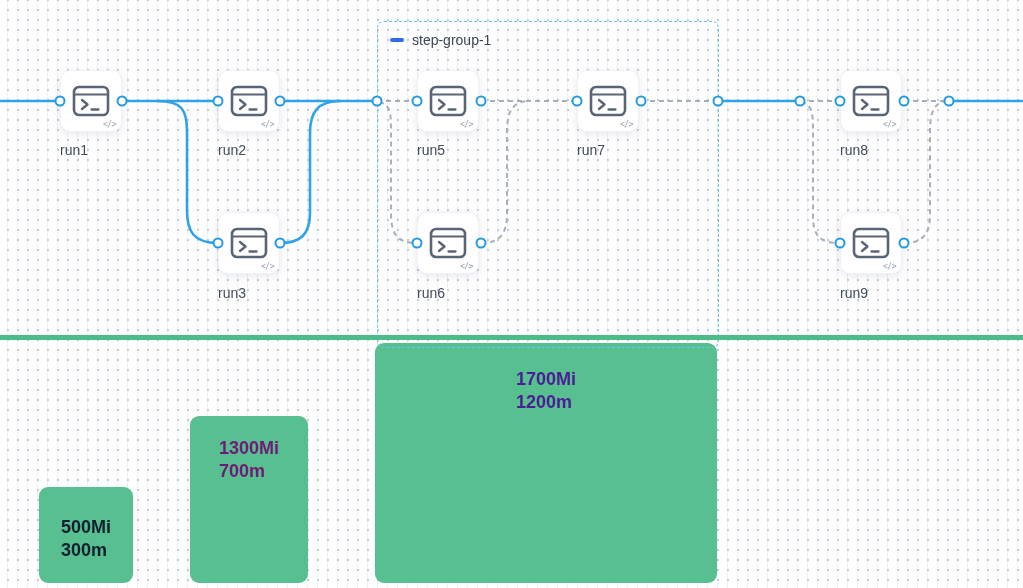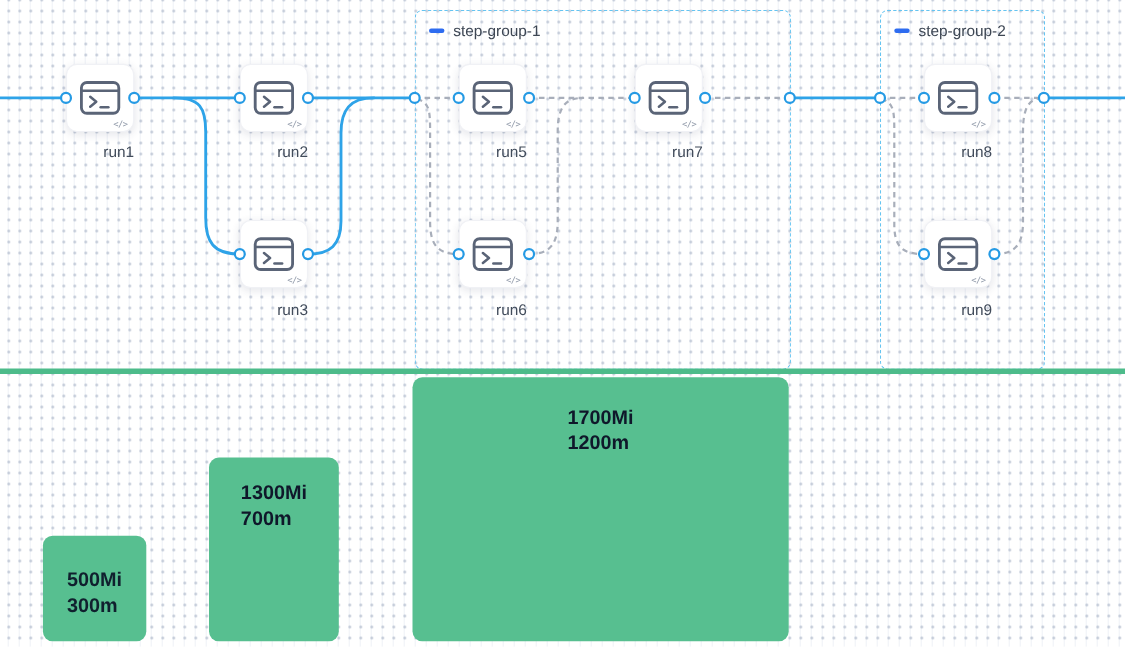--- a/index.html
+++ b/index.html
@@ -5,21 +5,21 @@
   html,body{margin:0;padding:0;background:#ffffff;}
   .stage{
     position:relative;width:1023px;height:588px;overflow:hidden;
     font-family:"Liberation Sans",sans-serif;background-color:#ffffff;
     background-image:
       radial-gradient(circle,#c3cad8 1.1px,transparent 1.4px),
       linear-gradient(to right,#eef1f6 1px,transparent 1px);
     background-size:10px 10px,10px 10px;
     background-position:3px 5px,7px 0;
   }
-  .canvas{position:absolute;left:0;top:4px;width:1023px;height:336px;}
+  .canvas{position:absolute;left:0;top:16px;width:1023px;height:336px;}
   svg.edges{position:absolute;left:0;top:0;z-index:2;}
   .edge-solid{stroke:#2ea3e8;stroke-width:2.6;fill:none;stroke-linecap:round;}
   .edge-dashed{stroke:#a8aeba;stroke-width:2;fill:none;stroke-dasharray:5 4;stroke-linecap:butt;}
   .group{
     position:absolute;z-index:1;border:1.5px dashed #65c4f1;border-radius:7px;
     background:transparent;box-sizing:border-box;
   }
   .group-title{position:absolute;left:12px;top:10px;display:flex;align-items:center;gap:8px;}
   .collapse-dash{width:14px;height:3.5px;border-radius:2px;background:#2e6cf0;flex:0 0 auto;}
   .group-label{font-size:14px;color:#3d4653;white-space:nowrap;}
@@ -27,21 +27,21 @@
     position:absolute;width:62px;height:62px;background:#ffffff;border-radius:10px;
     border:1px solid #f0f1f5;box-sizing:border-box;z-index:3;
     box-shadow:0 2px 8px rgba(50,60,90,0.12);
     display:flex;align-items:center;justify-content:center;
   }
   .badge{
     position:absolute;right:5px;bottom:2px;font-size:8px;color:#939cab;
     letter-spacing:-0.5px;font-family:"DejaVu Sans Mono",monospace;
   }
   .node-label{
-    position:absolute;width:62px;text-align:right;font-size:14px;color:#424c5b;z-index:3;
+    position:absolute;width:62px;text-align:left;font-size:14px;color:#424c5b;z-index:3;
   }
   .port{
     position:absolute;width:11px;height:11px;border-radius:50%;
     border:2.6px solid #259ae4;background:#ffffff;box-sizing:border-box;
     transform:translate(-50%,-50%);z-index:4;
   }
   .baseline{position:absolute;left:0;top:335px;width:1023px;height:5px;z-index:2;background:#4dbb8a;}
   .bars-layer{position:absolute;left:0;top:0;width:1023px;height:588px;z-index:1;}
   .bar{position:absolute;border-radius:9px;}
   .bar-label{
@@ -55,47 +55,41 @@
 <div class="stage">
 
   <div class="bars-layer" id="bars-layer">
       <div class="bar" style="left: 39px; top: 487px; width: 94px; height: 96px; background: rgb(87, 191, 144);">
         <div class="bar-label" style="padding-top: 29px; color: rgb(16, 32, 46);">
           <div>500Mi</div>
           <div>300m</div>
         </div>
       </div>
       <div class="bar" style="left: 190px; top: 416px; width: 118px; height: 167px; background: rgb(87, 191, 144);">
-        <div class="bar-label" style="padding-top: 21px; color: #0f172a;">
+        <div class="bar-label" style="padding-top: 21px; color: #701a75;">
           <div>1300Mi</div>
           <div>700m</div>
         </div>
       </div>
       <div class="bar" style="left: 375px; top: 343px; width: 342px; height: 240px; background: rgb(87, 191, 144);">
-        <div class="bar-label" style="padding-top: 25px; color: #0f172a;">
+        <div class="bar-label" style="padding-top: 25px; color: #4c1d95;">
           <div>1700Mi</div>
           <div>1200m</div>
         </div>
       </div>
     </div>
 
   <div class="baseline" style="background: rgb(77, 187, 138);"></div>
 
   <div class="canvas">
 
     <div class="group" style="left:377px;top:5px;width:342px;height:327px">
       <div class="group-title">
         <span class="collapse-dash"></span>
         <span class="group-label">step-group-1</span>
-      </div>
-    </div>
-    <div class="group" style="left:800px;top:5px;width:150px;height:327px">
-      <div class="group-title">
-        <span class="collapse-dash"></span>
-        <span class="group-label">step-group-2</span>
       </div>
     </div>
 
     <svg class="edges" width="1023" height="336">
       <path class="edge-solid" d="M0,85 H60"></path>
       <path class="edge-solid" d="M122,85 H218"></path>
       <path class="edge-solid" d="M158,85 C182,85 187,94 187,116 V194 C187,216 194,227 218,227"></path>
       <path class="edge-solid" d="M280,85 H377"></path>
       <path class="edge-solid" d="M280,227 C300,227 310,219 310,197 V117 C310,96 318,85 340,85"></path>
       <path class="edge-solid" d="M718,85 H800"></path>

